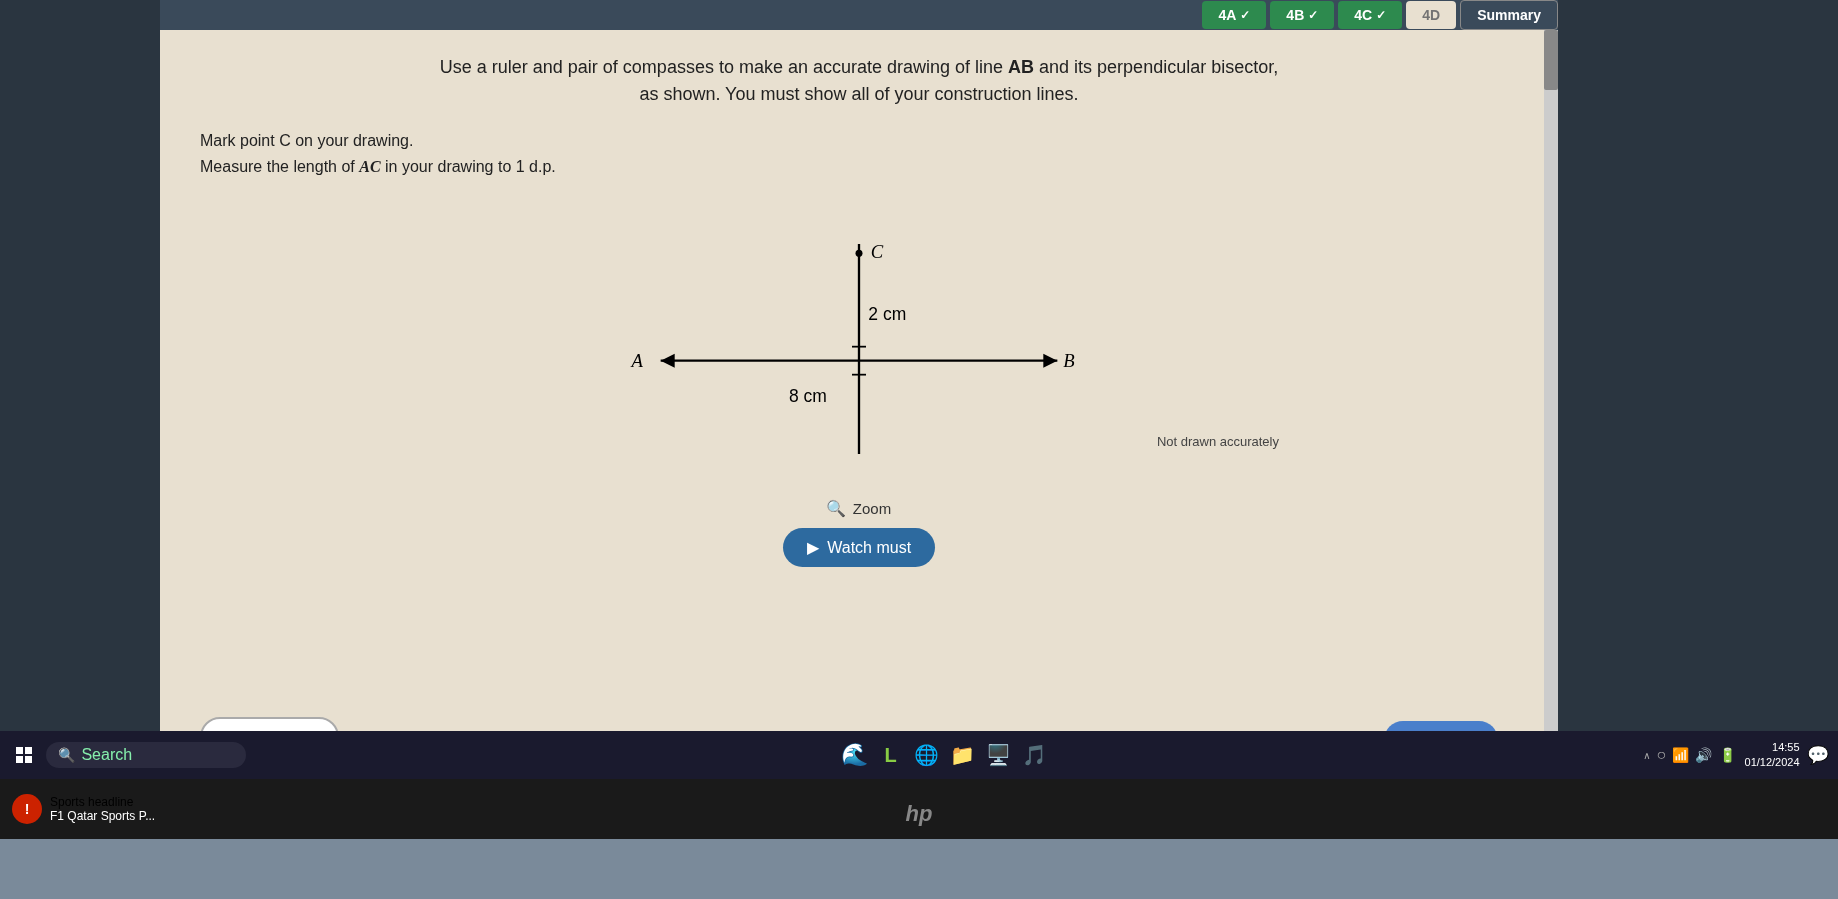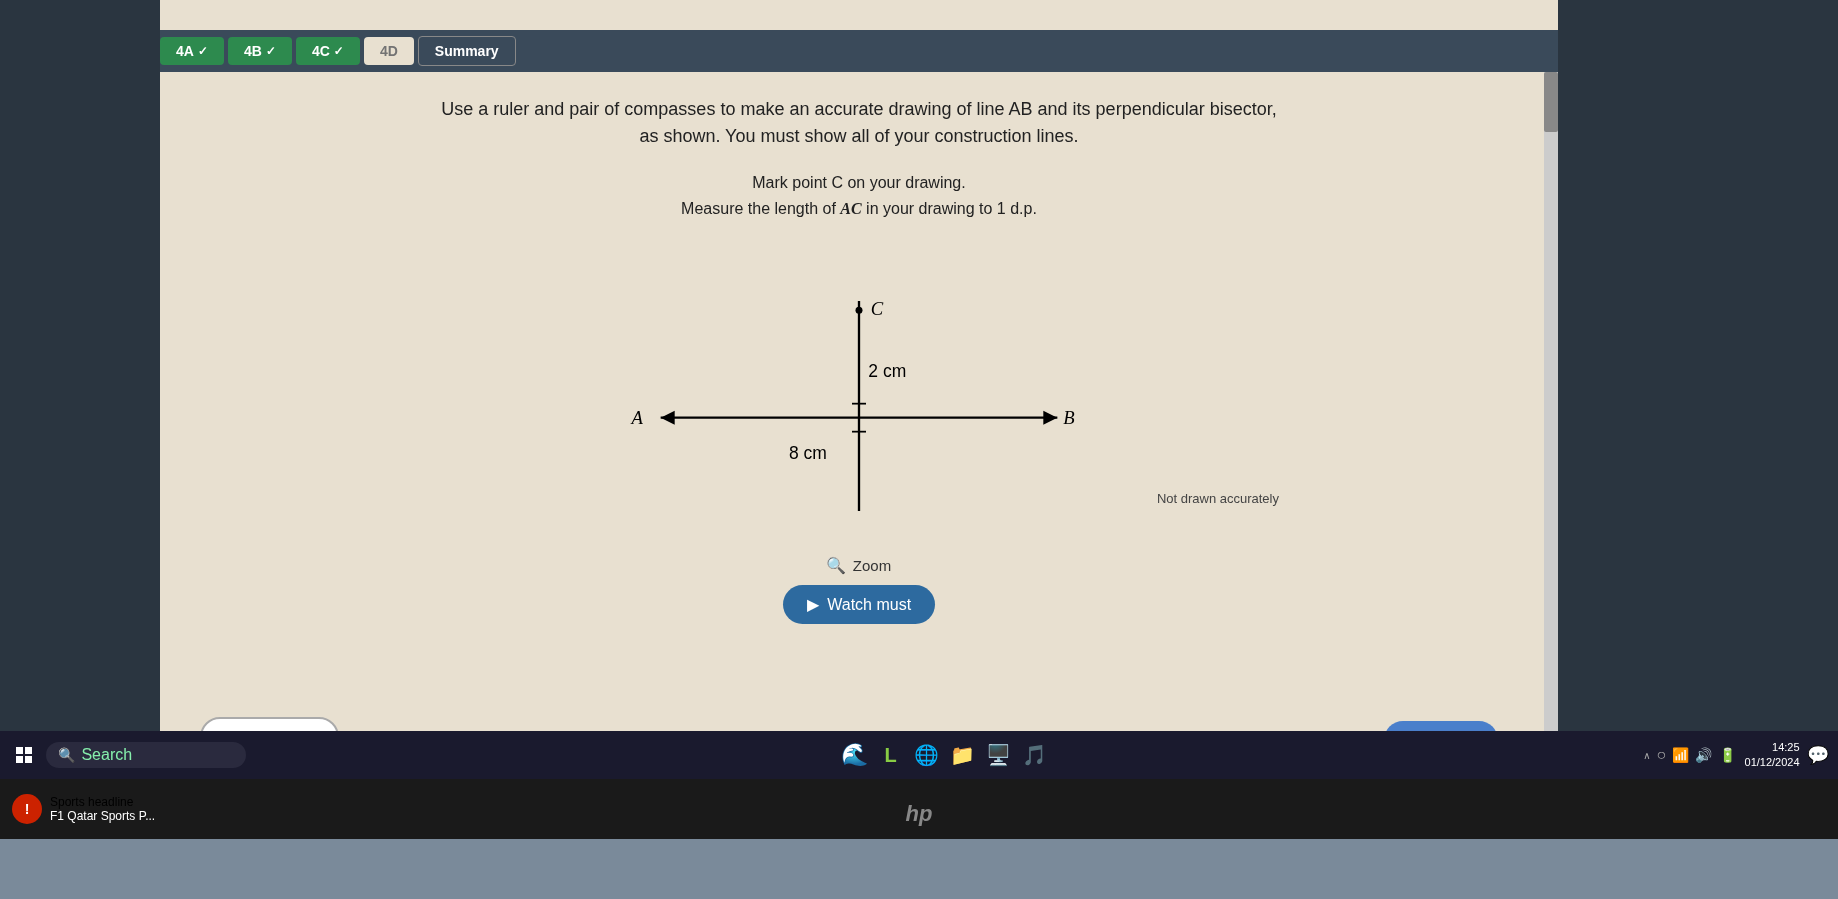--- a/index.html
+++ b/index.html
@@ -32,26 +32,25 @@
       bottom: 0;
       background: #e8e0d0;
       display: flex;
       flex-direction: column;
     }
 
     
     .nav-bar {
       display: flex;
       align-items: center;
-      justify-content: flex-start;
+      justify-content: flex-end;
       background: #3a4a5a;
-      padding: 6px 0;
+      padding: 0 0;
       gap: 4px;
       flex-shrink: 0;
-      margin-top: 30px;
     }
 
     .nav-tab {
       padding: 6px 16px;
       border-radius: 4px;
       font-size: 14px;
       font-weight: bold;
       cursor: pointer;
       display: flex;
       align-items: center;
@@ -90,29 +89,28 @@
 
     .question-text {
       text-align: center;
       font-size: 18px;
       color: #222;
       line-height: 1.5;
       margin-bottom: 20px;
     }
 
     .question-text strong {
-      font-weight: 400;
+      font-weight: 700;
     }
 
     .sub-text {
-      text-align: center;
       font-size: 16px;
       color: #222;
       line-height: 1.6;
-      margin-bottom: 45px;
+      margin-bottom: 30px;
     }
 
     
     .diagram-container {
       display: flex;
       justify-content: center;
       align-items: center;
       position: relative;
       margin: 0 auto;
       width: 600px;
@@ -481,21 +479,21 @@
 
     <div class="taskbar-right">
       <div class="system-tray">
         <span style="color:#aaa; font-size:10px;">∧</span>
         <span style="color:#aaa; font-size:16px;">○</span>
         <span style="color:#aaa; font-size:14px;">📶</span>
         <span style="color:#aaa; font-size:14px;">🔊</span>
         <span style="color:#aaa; font-size:14px;">🔋</span>
       </div>
       <div class="clock">
-        <div>14:25</div>
+        <div>14:55</div>
         <div>01/12/2024</div>
       </div>
       <span style="color:white; font-size:18px;">💬</span>
     </div>
   </div>
 
   <div class="news-ticker">
     <div class="news-icon">!</div>
     <div>
       <div class="news-headline">Sports headline</div>

